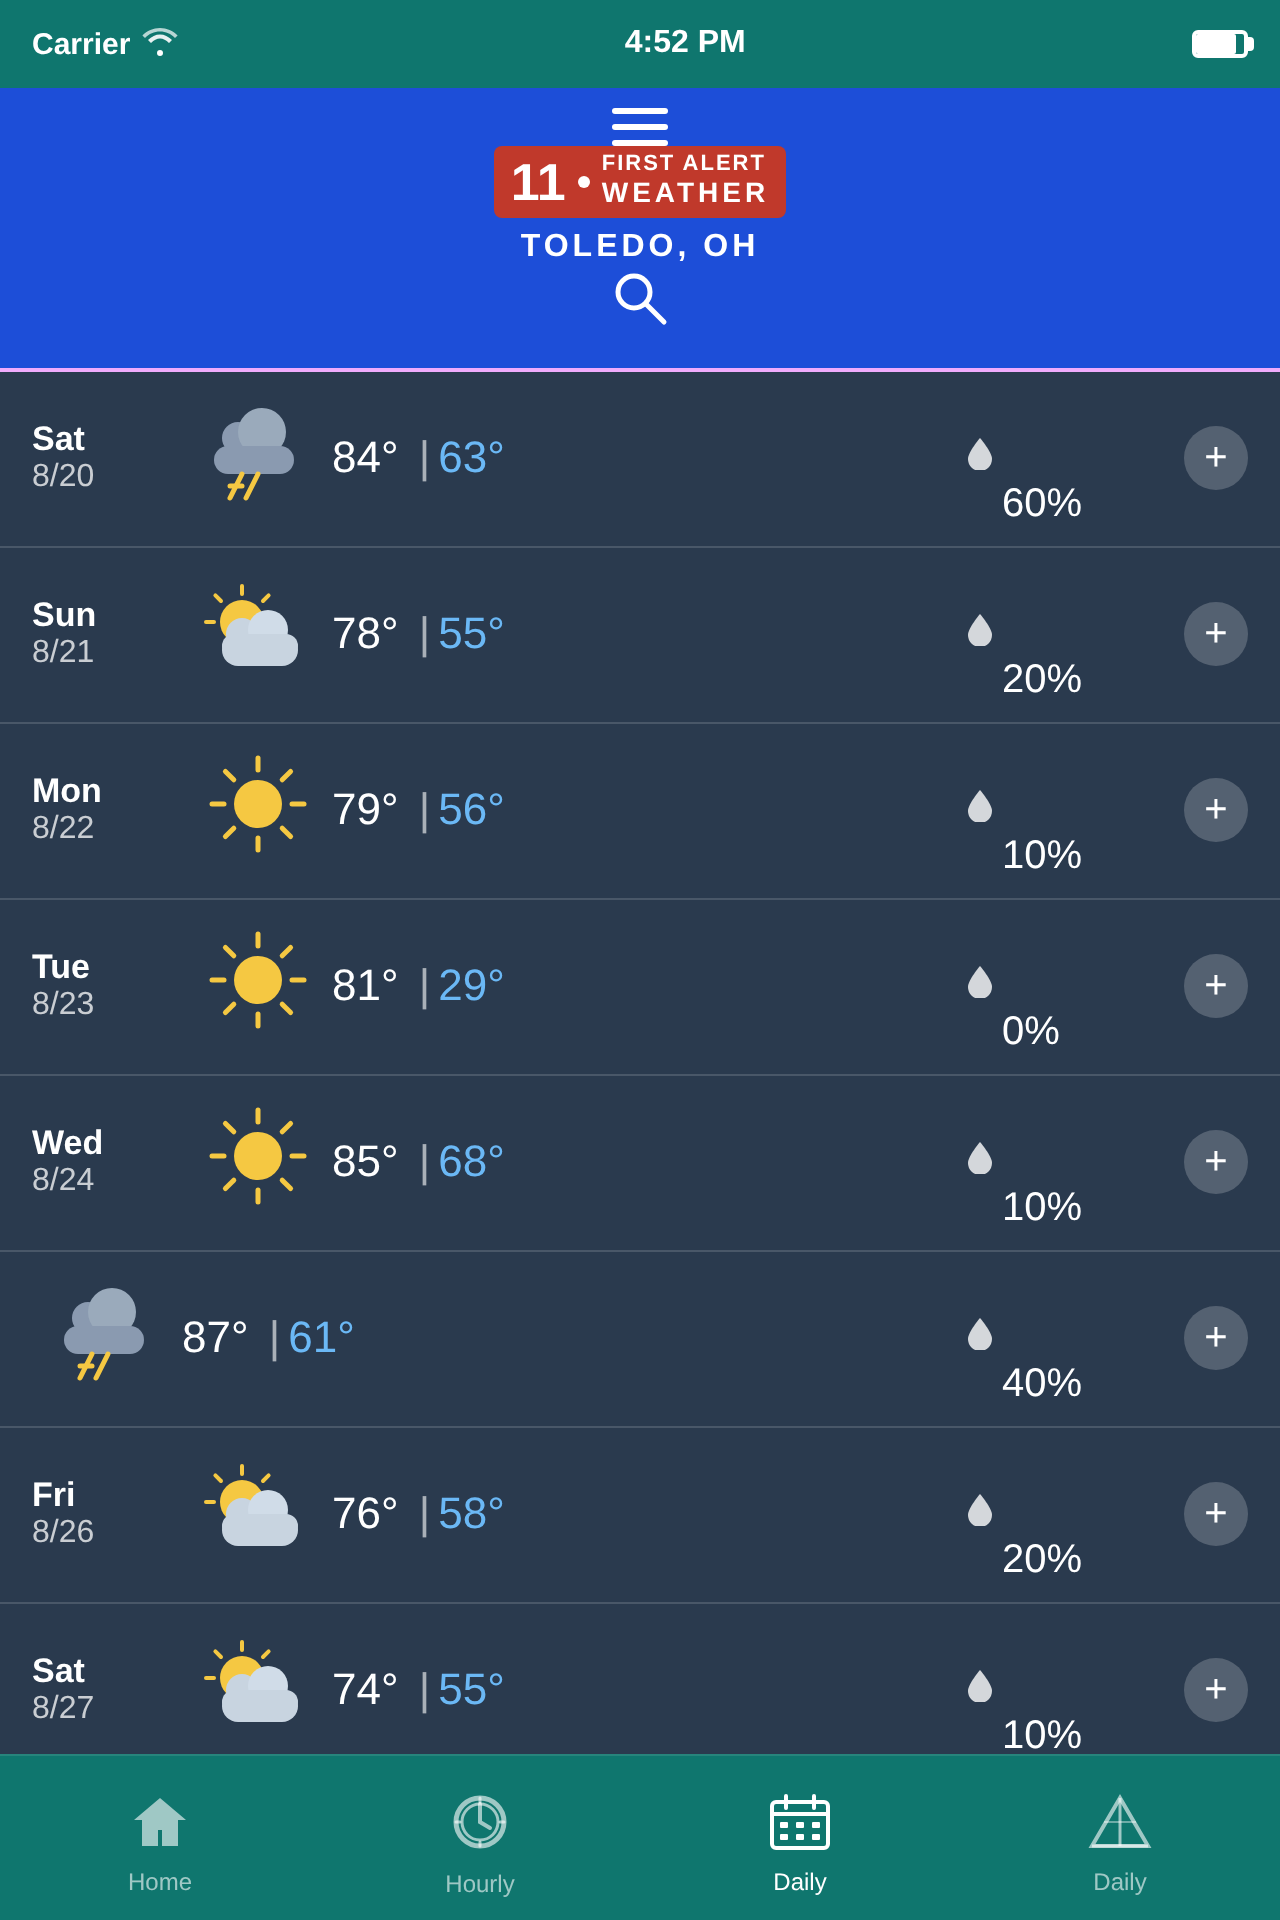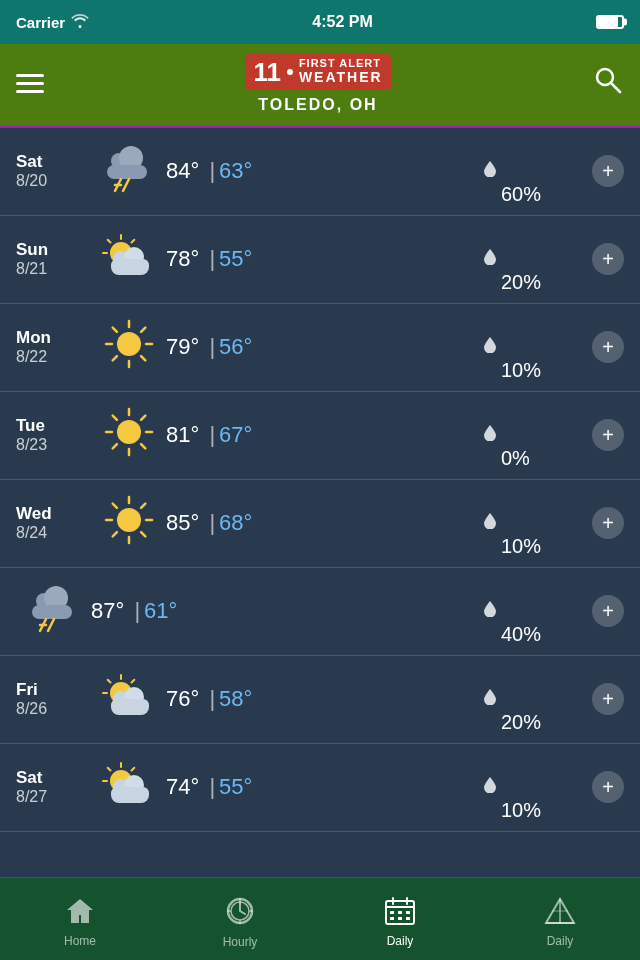--- a/index.html
+++ b/index.html
@@ -50,26 +50,27 @@
     }
     .battery-fill {
       background: white;
       height: 100%;
       width: 85%;
       border-radius: 1px;
     }
 
     
     .header {
-      background: #4d7c0f;
+      background: #1d4ed8;
       padding: 10px 16px 12px;
       display: flex;
       align-items: center;
       justify-content: space-between;
-      border-bottom: 2px solid #a21caf;
+      border-bottom: 2px solid #f0abfc;
+      flex-direction: column;
     }
     .menu-icon {
       display: flex;
       flex-direction: column;
       gap: 5px;
       cursor: pointer;
     }
     .menu-line {
       width: 28px;
       height: 3px;
@@ -228,21 +229,21 @@
       margin-left: 8px;
     }
 
     
     .tab-bar {
       position: absolute;
       bottom: 0;
       left: 0;
       right: 0;
       height: 83px;
-      background: #14532d;
+      background: #0f766e;
       display: flex;
       align-items: center;
       justify-content: space-around;
       border-top: 1px solid rgba(255,255,255,0.1);
       z-index: 10;
     }
     .tab-item {
       display: flex;
       flex-direction: column;
       align-items: center;
@@ -439,21 +440,21 @@
         <line x1="10.7" y1="10.7" x2="14.9" y2="14.9"></line>
         <line x1="39.1" y1="39.1" x2="43.3" y2="43.3"></line>
         <line x1="43.3" y1="10.7" x2="39.1" y2="14.9"></line>
         <line x1="14.9" y1="39.1" x2="10.7" y2="43.3"></line>
       </g>
     </svg></div>
     </div>
     <div class="temps-col">
       <span class="temp-high">81°</span>
       <span class="temp-sep">&nbsp;|</span>
-      <span class="temp-low">67°</span>
+      <span class="temp-low">29°</span>
     </div>
     <div class="precip-col">
       <span class="drop-icon">
         <svg width="12" height="16" viewBox="0 0 12 16" fill="rgba(255,255,255,0.8)">
           <path d="M6 0C6 0 0 7 0 10.5a6 6 0 0012 0C12 7 6 0 6 0z"></path>
         </svg>
       </span>
       <span class="precip-pct">0%</span>
     </div>
     <div class="plus-btn">+</div>

